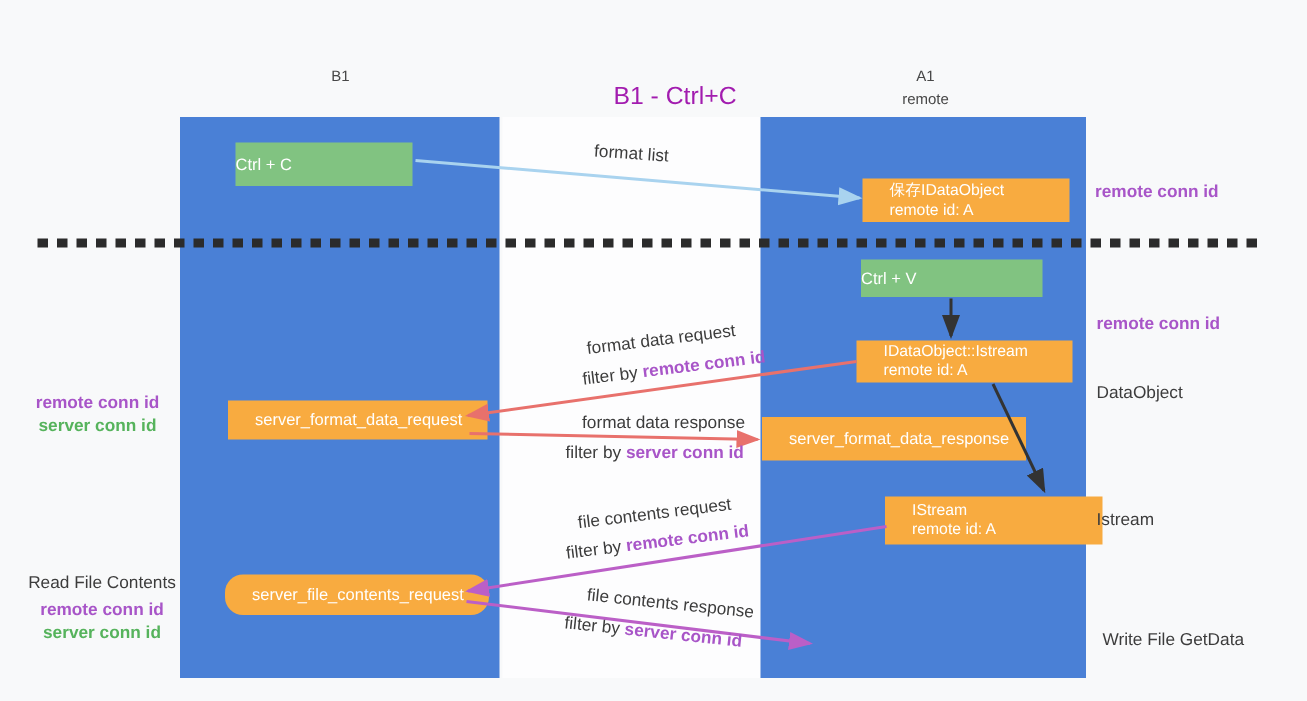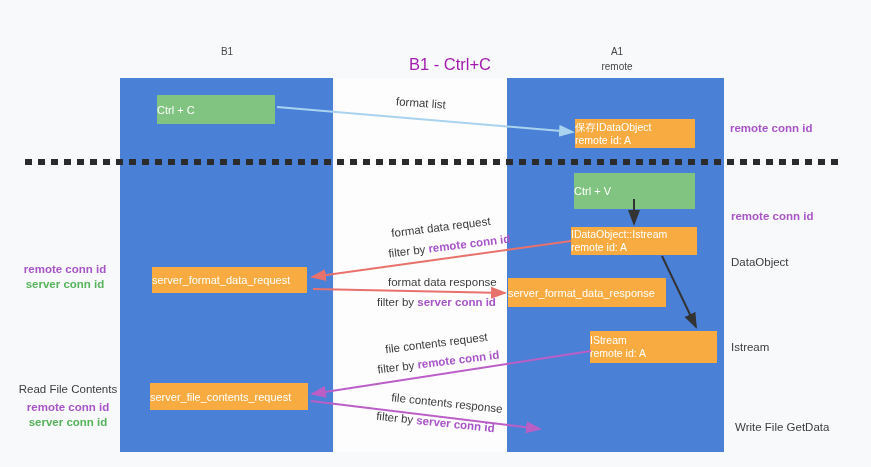--- a/index.html
+++ b/index.html
@@ -10,21 +10,21 @@
   .col.left{left:120px;width:213px;}
   .col.right{left:507px;width:217px;}
   .title{position:absolute;left:300px;top:6px;width:300px;text-align:center;
          font-size:16.5px;line-height:21px;color:#a21caf;margin-top:48px;}
   .colhdr{position:absolute;top:44px;width:120px;text-align:center;
           font-size:10px;line-height:15px;color:#474747;}
   .colhdr.left{left:167px;} .colhdr.right{left:557px;}
   .box{position:absolute;display:flex;flex-direction:column;align-items:flex-start;
        justify-content:center;color:#ffffff;font-size:11px;text-align:center;}
   .box.green{background:var(--box-green);}
-  .box.orange{background:var(--box-orange);}
+  .box.orange{background:var(--box-orange);padding-left:18px;}
   .box .l2{font-size:10.5px;line-height:13px;}
   .lbl{position:absolute;font-size:11.5px;color:#3c3c3c;white-space:nowrap;}
   .purple{color:var(--text-purple);font-weight:bold;}
   .greentxt{color:var(--text-green);font-weight:bold;}
   .rot-up{transform:rotate(-7deg);}
   .rot-dn{transform:rotate(6deg);}
   .rot-sl{transform:rotate(4deg);}
   svg.arrows{position:absolute;left:0;top:0;pointer-events:none;}
   .st-blue{stroke:var(--arrow-light-blue);} .mk-blue{fill:var(--arrow-light-blue);}
   .st-black{stroke:#333333;} .mk-black{fill:#333333;}
@@ -56,21 +56,21 @@
 
   <div class="box green" style="left:157px;top:95px;width:118px;height:29px;">
     <div>Ctrl + C</div>
   </div>
 
   <div class="box orange" style="left:575px;top:119px;width:120px;height:29px;">
     <div class="l2">保存IDataObject</div>
     <div class="l2">remote id: A</div>
   </div>
 
-  <div class="box green" style="left:574px;top:173px;width:121px;height:36px;">
+  <div class="box green" style="left:574px;top:173px;width:121px;height:25px;">
     <div>Ctrl + V</div>
   </div>
 
   <div class="box orange" style="left:571px;top:227px;width:126px;height:28px;">
     <div class="l2">IDataObject::Istream</div>
     <div class="l2">remote id: A</div>
   </div>
 
   <div class="box orange" style="left:508px;top:278px;width:158px;height:29px;">
     <div>server_format_data_response</div>
@@ -78,21 +78,21 @@
 
   <div class="box orange" style="left:152px;top:267px;width:155px;height:26px;">
     <div>server_format_data_request</div>
   </div>
 
   <div class="box orange" style="left:590px;top:331px;width:127px;height:32px;">
     <div class="l2">IStream</div>
     <div class="l2">remote id: A</div>
   </div>
 
-  <div class="box orange" style="left:150px;top:383px;width:158px;height:27px;">
+  <div class="box orange" style="left:150px;top:383px;width:158px;height:27px;border-radius:12px;">
     <div>server_file_contents_request</div>
   </div>
 
 
   <svg class="arrows" width="871" height="467" viewBox="0 0 871 467">
     <defs>
       <marker id="mBlue" markerWidth="9" markerHeight="8" refX="7" refY="3" orient="auto">
         <path class="mk-blue" d="M0,0 L8,3 L0,6 z"></path>
         </marker>
       <marker id="mBlack" markerWidth="9" markerHeight="8" refX="7" refY="3" orient="auto">

